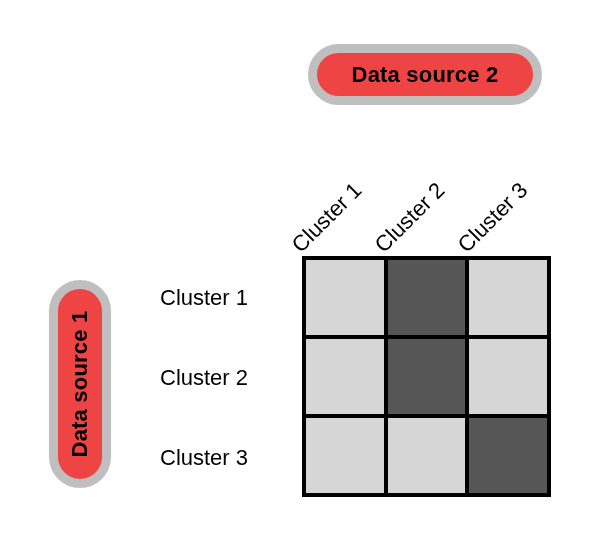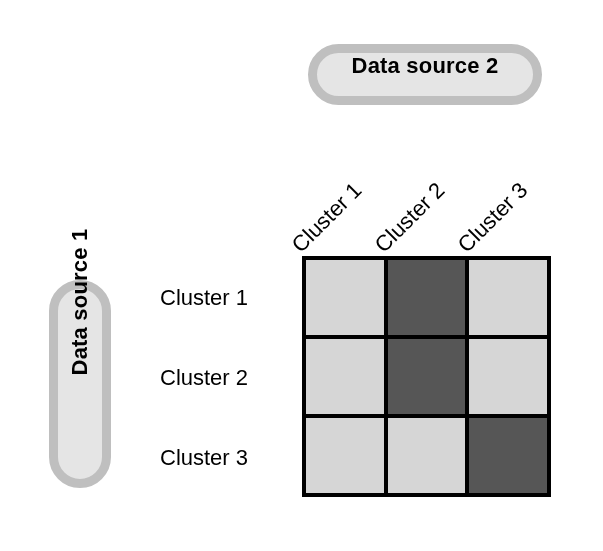--- a/index.html
+++ b/index.html
@@ -17,24 +17,24 @@
     width: 603px;
     height: 551px;
     background: #ffffff;
     overflow: hidden;
   }
 
   
   .pill {
     position: absolute;
     box-sizing: border-box;
-    background: #e5e5e5;
+    background: #ef4444;
     border: 9px solid #bfbfbf;
     display: flex;
-    align-items: flex-start;
+    align-items: center;
     justify-content: center;
   }
   .pill-text {
     font-weight: bold;
     font-size: 22px;
     color: #000000;
     letter-spacing: 0.2px;
     white-space: nowrap;
   }
 

